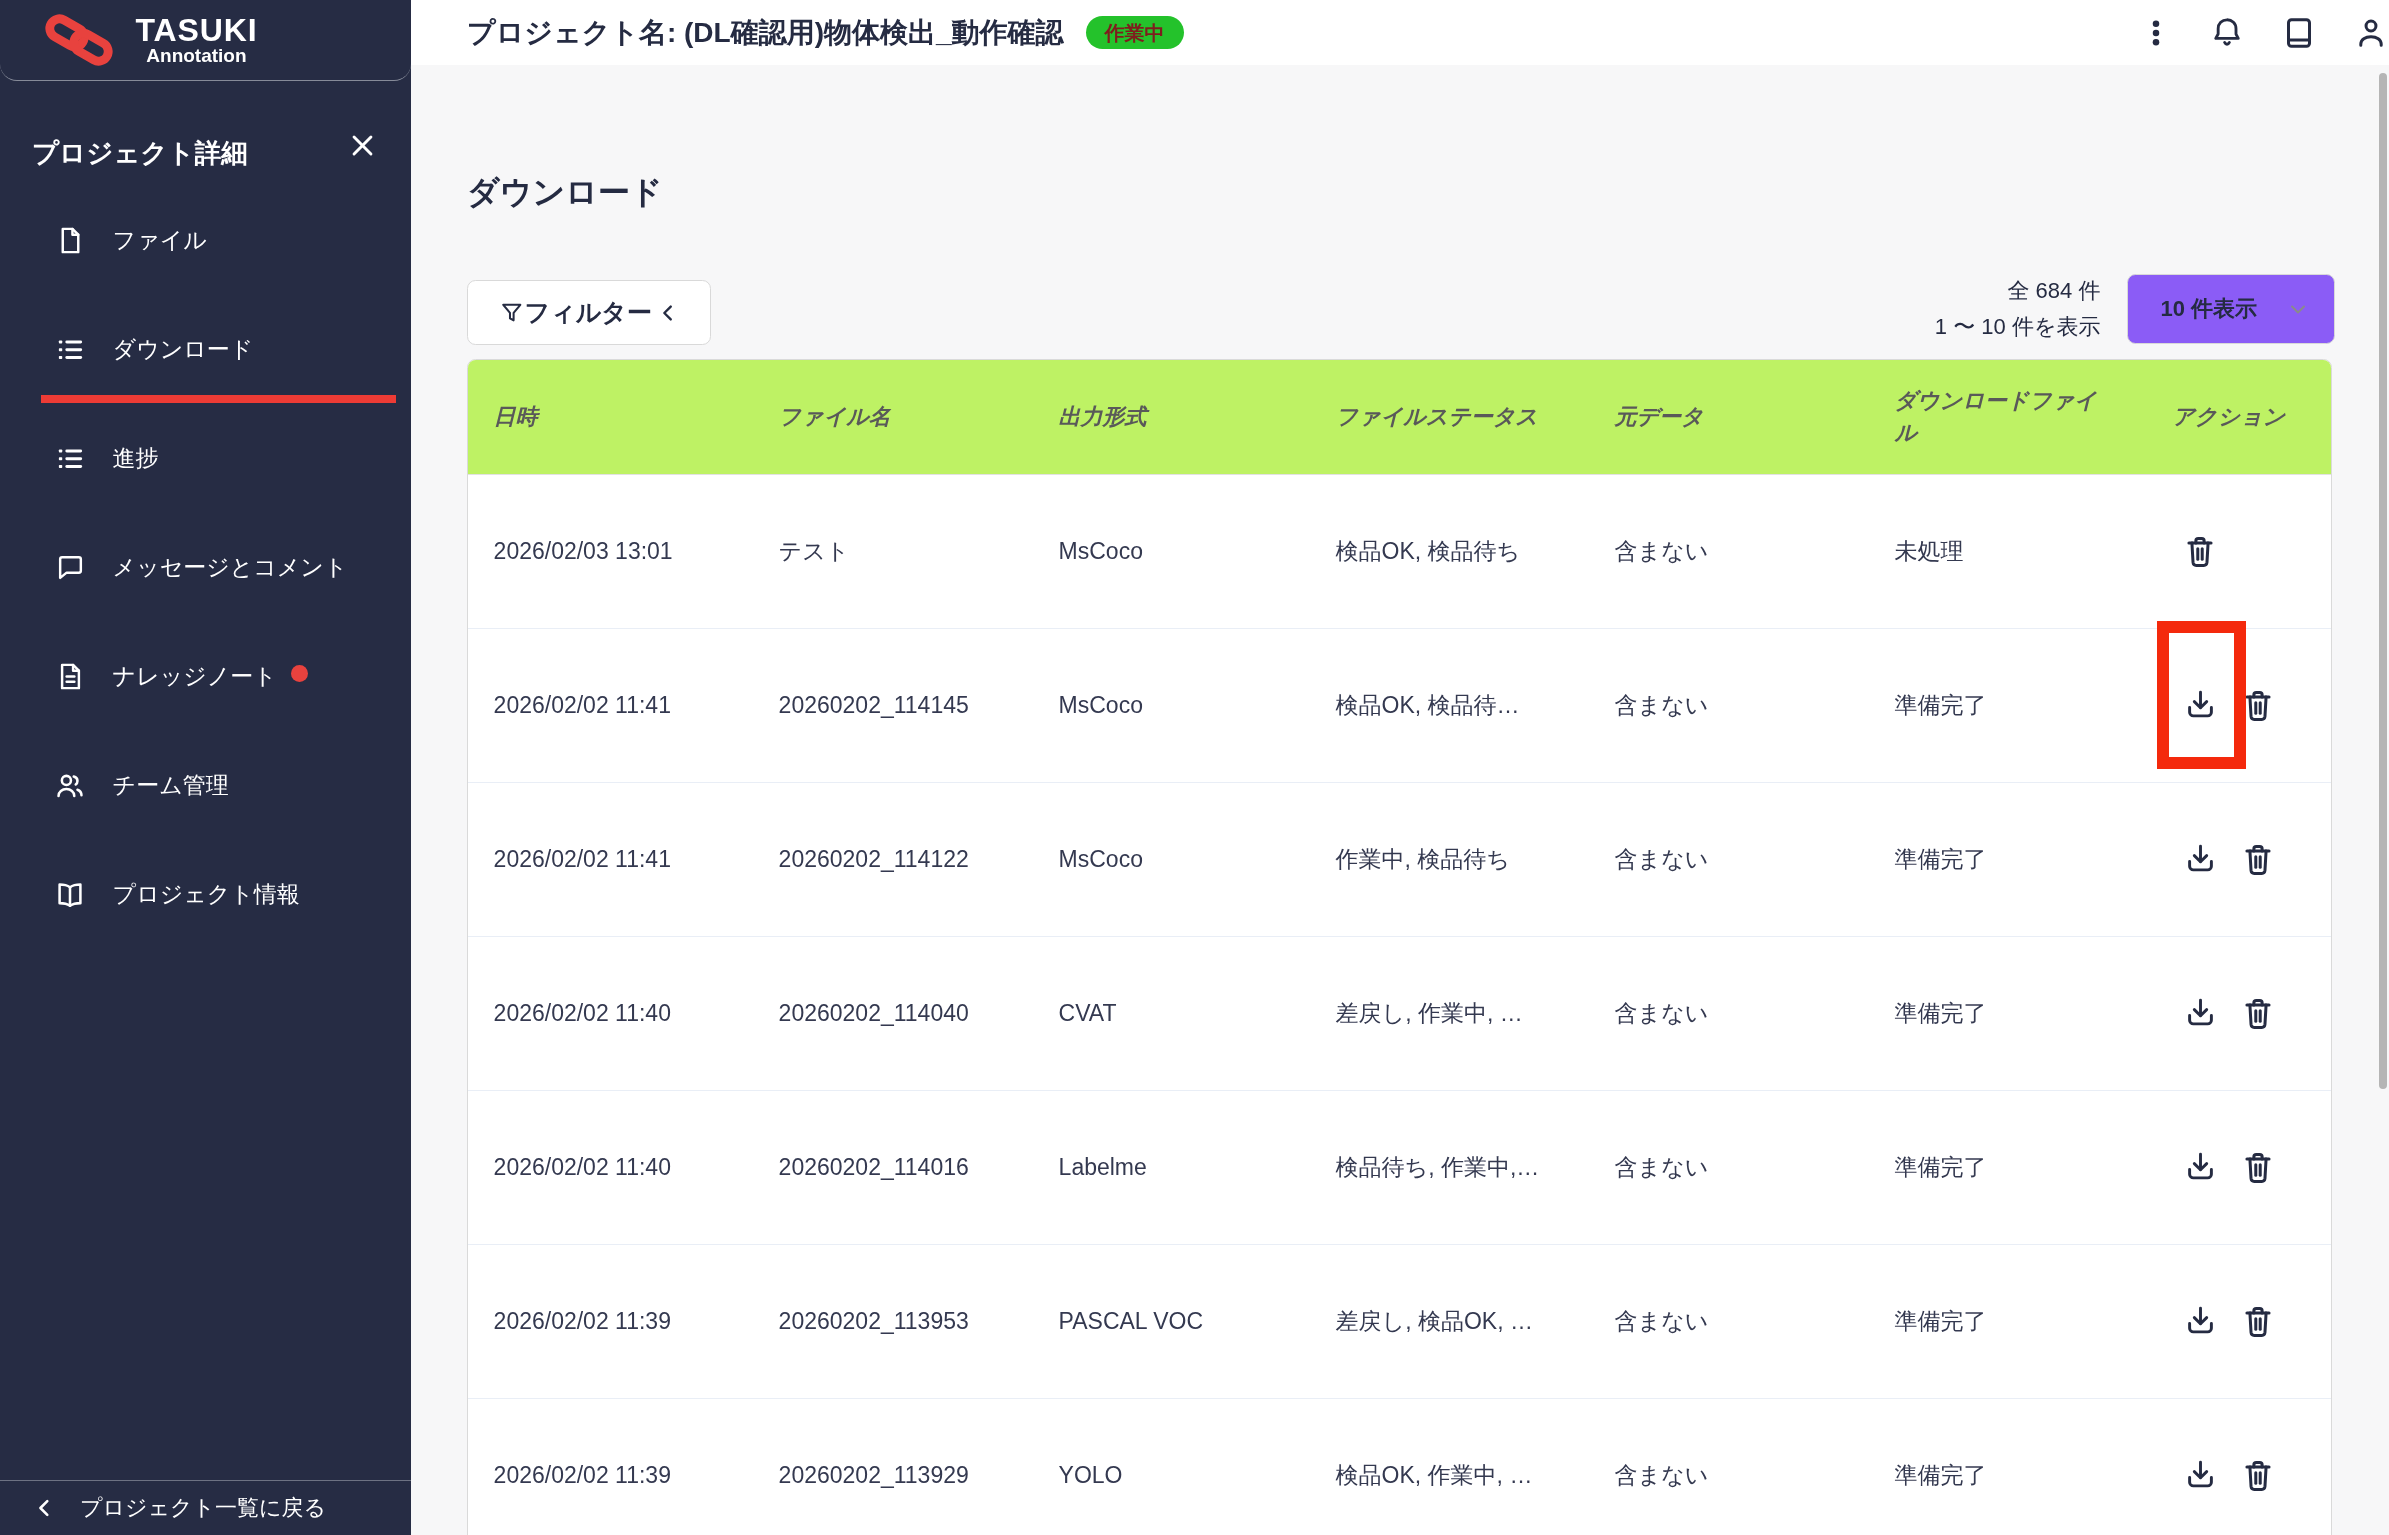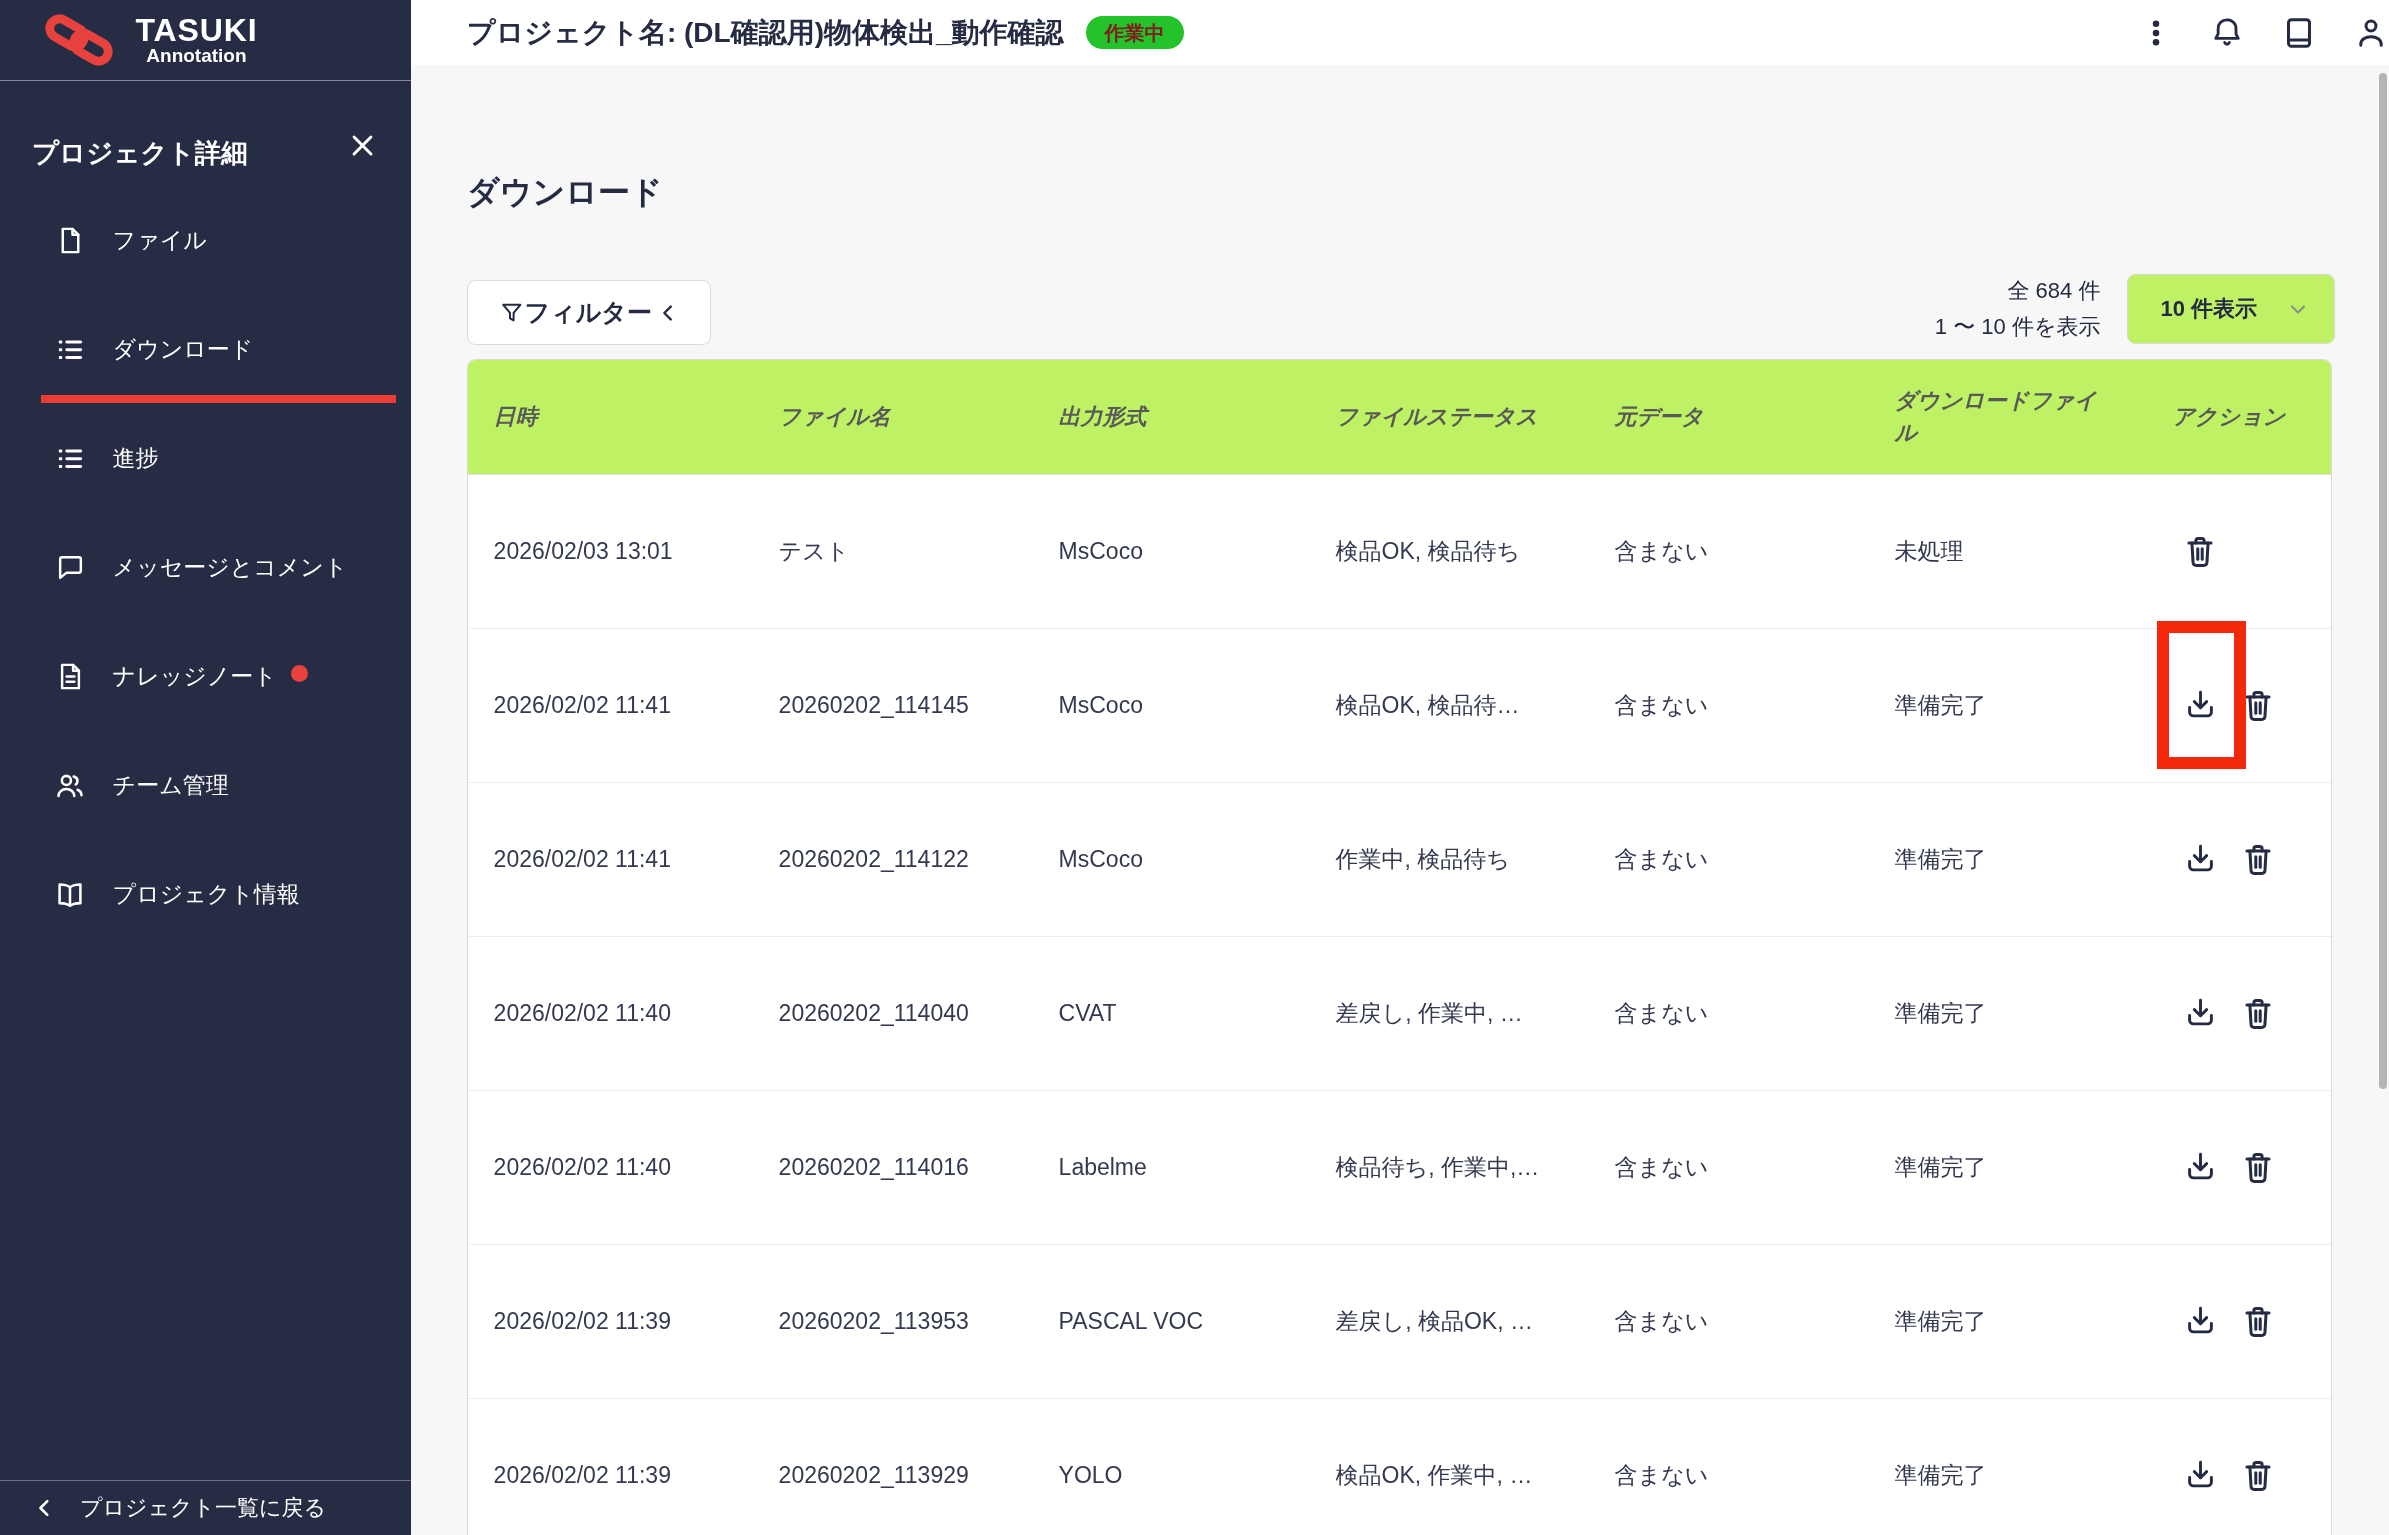--- a/index.html
+++ b/index.html
@@ -2,21 +2,21 @@
 <html style="font-size:13.7px"><head>
 <meta charset="utf-8">
 <style>
   * { box-sizing: border-box; margin: 0; padding: 0; }
   html,body { background:#F7F7F8; }
   body { font-family: "Liberation Sans", "DejaVu Sans", sans-serif; color:#252B42; }
   .screen { position:relative; width:2389px; height:1535px; overflow:hidden; background:#F7F7F8; }
 
   
   .sidebar { position:absolute; left:0; top:0; width:411px; height:1535px; background:#262C44; color:#fff; z-index:3; }
-  .brand { height:81px; display:flex; align-items:center; padding-left:38px; border-bottom:1.7px solid #868B99; }
+  .brand { height:81px; display:flex; align-items:center; padding-left:38px; border-bottom:1.7px solid #868B99;border-radius:17px; }
   .logo { display:flex; margin-right:15.4px; }
   .brand-name { font-size:32px; font-weight:bold; letter-spacing:0.9px; line-height:1.0; }
   .brand-sub { font-size:19px; font-weight:bold; line-height:1.1;text-align:center; }
   .side-head { display:flex; justify-content:space-between; align-items:center; padding:38px 34px 0 32px; }
   .side-title { font-size:26.5px; font-weight:bold;margin-top:16px; }
   .close { display:flex; cursor:pointer; }
   .side-menu { margin-top:15.4px; }
   .side-item { position:relative; height:109px; display:flex; align-items:center; padding-left:53px; cursor:pointer; }
   .s-icon { display:flex; width:34px; justify-content:center; margin-right:25.6px; }
   .s-label { font-size:23px; }
@@ -33,21 +33,21 @@
   .top-icons > span { display:flex; cursor:pointer; }
 
   
   .main { position:absolute; left:411px; top:65px; right:0; bottom:0; }
   .section-title { position:absolute; left:56px; top:106px; font-size:32px; font-weight:bold; color:#252B42; }
   .filter-btn { position:absolute; left:56px; top:215px; height:65px; display:flex; align-items:center; 
       background:#fff; border:1.7px solid #D9D9D9; border-radius:8.5px; padding:0 31px; font-size:25px; font-weight:bold;
       color:#252B42; font-family:inherit; cursor:pointer; }
   .count-area { position:absolute; right:54px; top:208px; display:flex; align-items:center; gap:27px; }
   .counts { text-align:right; font-size:22px; line-height:1.65; color:#252B42; }
-  .page-size { height:70px; min-width:189px; background:#bef264; border:1.7px solid #D9D9D9; border-radius:8.5px;
+  .page-size { height:70px; min-width:189px; background:#8b5cf6; border:1.7px solid #D9D9D9; border-radius:8.5px;
       display:flex; align-items:center; gap:29px; padding:0 24px 0 32px; font-size:22px; font-weight:bold; cursor:pointer; }
 
   
   .table { position:absolute; left:56px; top:294px; width:1865px; background:#fff; border:1.7px solid #DADADA; border-radius:8.5px 8.5px 0 0; overflow:visible; }
   .thead, .trow { display:grid; grid-template-columns:285px 280px 277px 279px 280px 278px 183px; }
   .thead { height:115px; background:#bef264; border-bottom:1.7px solid #E2E2E2; border-radius:7.7px 7.7px 0 0;font-style:italic; }
   .th { display:flex; align-items:center; padding-left:25.6px; font-size:22px; font-weight:bold; color:#595959; line-height:1.45; }
   .th span { display:block; }
   .th.wrapped span { max-width:207px; }
   .trow { height:154px; border-bottom:1.7px solid #E9EEF6; }

